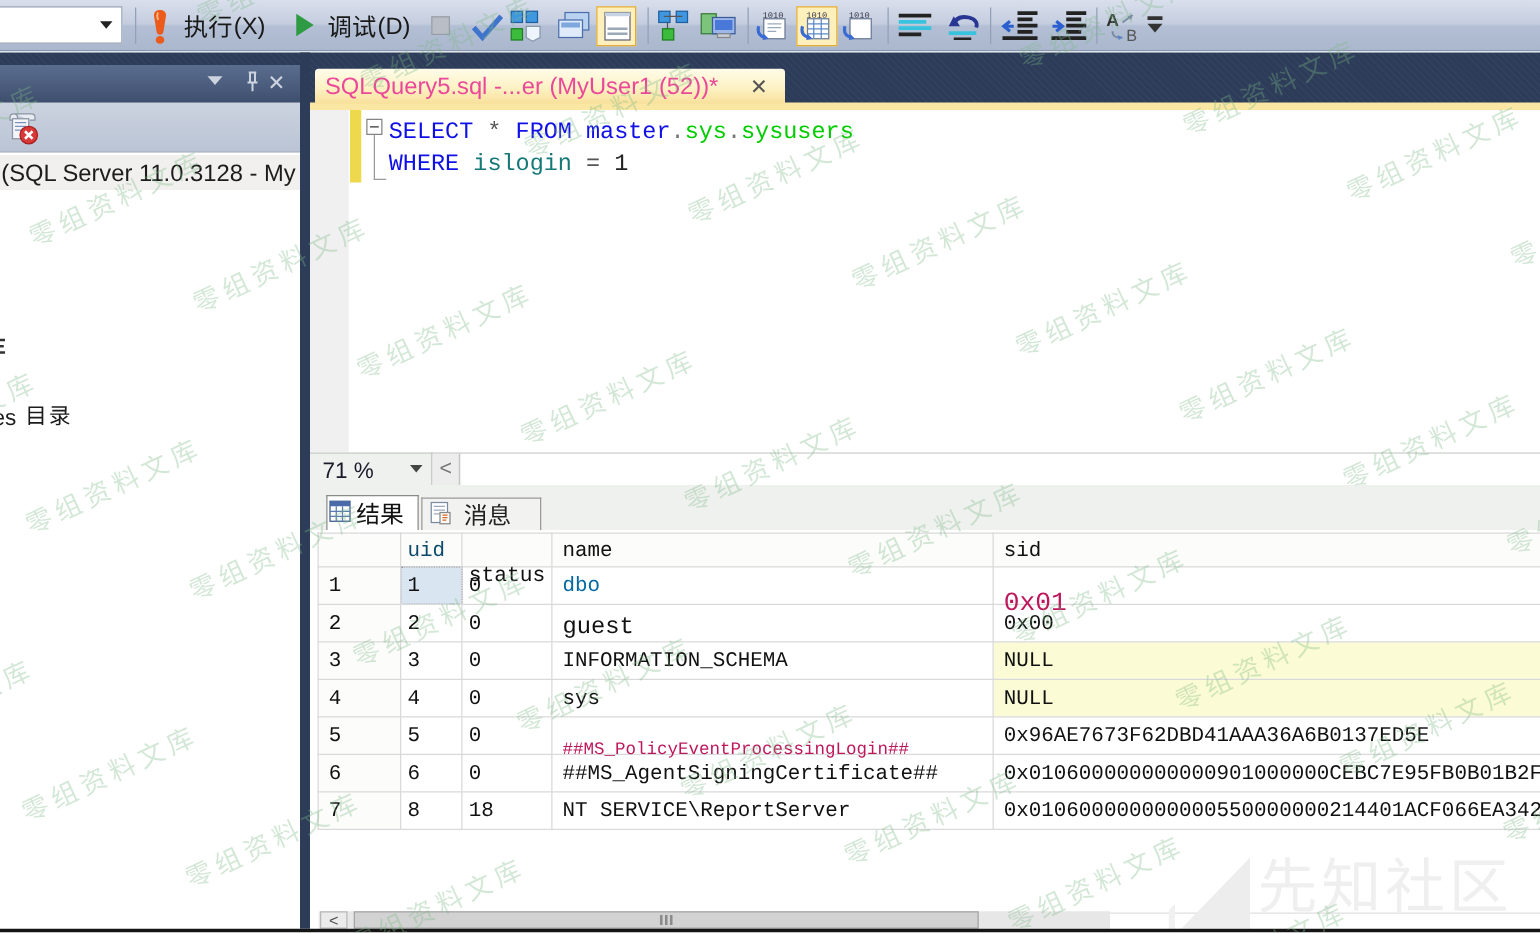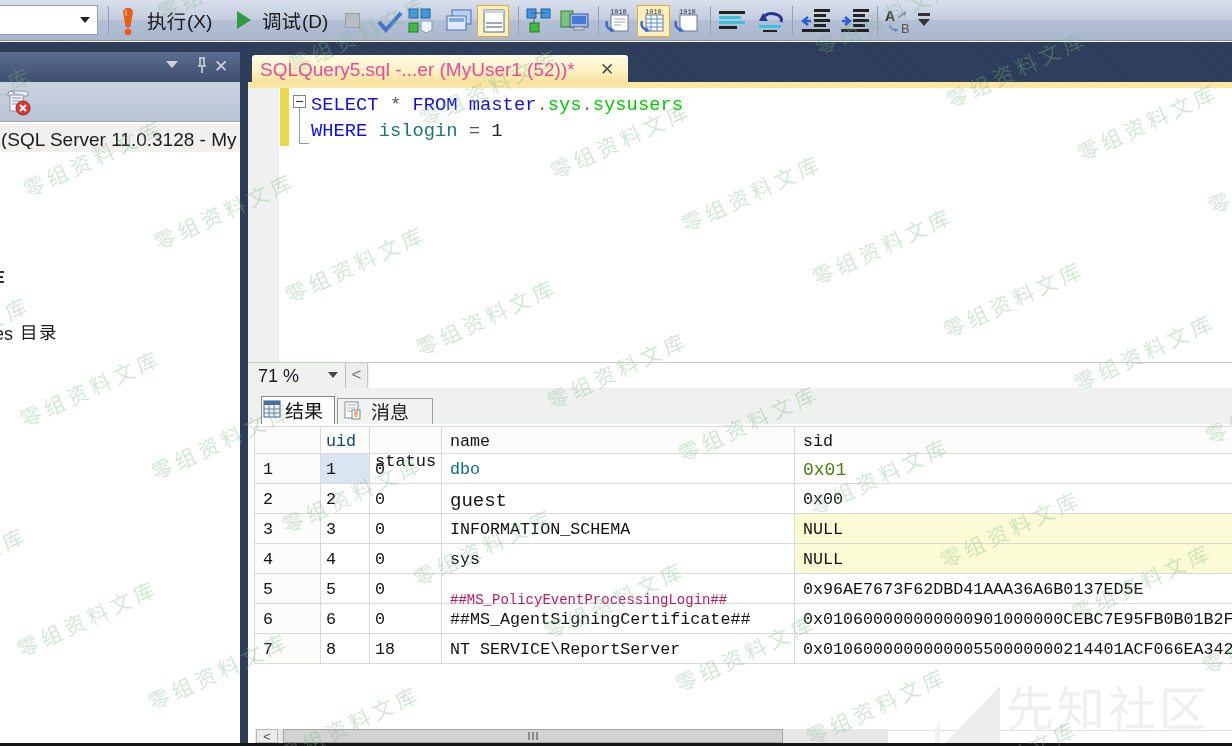--- a/index.html
+++ b/index.html
@@ -244,21 +244,21 @@
 <div class="ab" style="left:254px;top:633px;width:978px;height:1px;background:#d9d9d9"></div>
 <div class="ab" style="left:254px;top:663px;width:978px;height:1px;background:#d9d9d9"></div>
 <div class="ab mono" style="left:326px;top:432px;font-size:16.7px;color:#0c4a6e;white-space:pre">uid</div>
 <div class="ab mono" style="left:375px;top:452px;font-size:17px;color:#111;white-space:pre">status</div>
 <div class="ab mono" style="left:450px;top:432px;font-size:16.7px;color:#111;white-space:pre">name</div>
 <div class="ab mono" style="left:803px;top:432px;font-size:16.7px;color:#111;white-space:pre">sid</div>
 <div class="ab mono" style="left:263px;top:460px;font-size:16.7px;color:#111;white-space:pre">1</div>
 <div class="ab mono" style="left:326px;top:460px;font-size:16.7px;color:#111;white-space:pre">1</div>
 <div class="ab mono" style="left:375px;top:460px;font-size:16.7px;color:#111;white-space:pre">0</div>
 <div class="ab mono" style="left:450px;top:460px;font-size:16.7px;color:#0369a1;white-space:pre">dbo</div>
-<div class="ab mono" style="left:803px;top:460px;font-size:18px;color:#4d7c0f;white-space:pre">0x01</div>
+<div class="ab mono" style="left:803px;top:472px;font-size:21px;color:#be185d;white-space:pre">0x01</div>
 <div class="ab mono" style="left:263px;top:490px;font-size:16.7px;color:#111;white-space:pre">2</div>
 <div class="ab mono" style="left:326px;top:490px;font-size:16.7px;color:#111;white-space:pre">2</div>
 <div class="ab mono" style="left:375px;top:490px;font-size:16.7px;color:#111;white-space:pre">0</div>
 <div class="ab mono" style="left:450px;top:490px;font-size:19px;color:#111;white-space:pre">guest</div>
 <div class="ab mono" style="left:803px;top:490px;font-size:16.7px;color:#111;white-space:pre">0x00</div>
 <div class="ab mono" style="left:263px;top:520px;font-size:16.7px;color:#111;white-space:pre">3</div>
 <div class="ab mono" style="left:326px;top:520px;font-size:16.7px;color:#111;white-space:pre">3</div>
 <div class="ab mono" style="left:375px;top:520px;font-size:16.7px;color:#111;white-space:pre">0</div>
 <div class="ab mono" style="left:450px;top:520px;font-size:16.7px;color:#111;white-space:pre">INFORMATION_SCHEMA</div>
 <div class="ab mono" style="left:803px;top:520px;font-size:16.7px;color:#111;white-space:pre">NULL</div>

